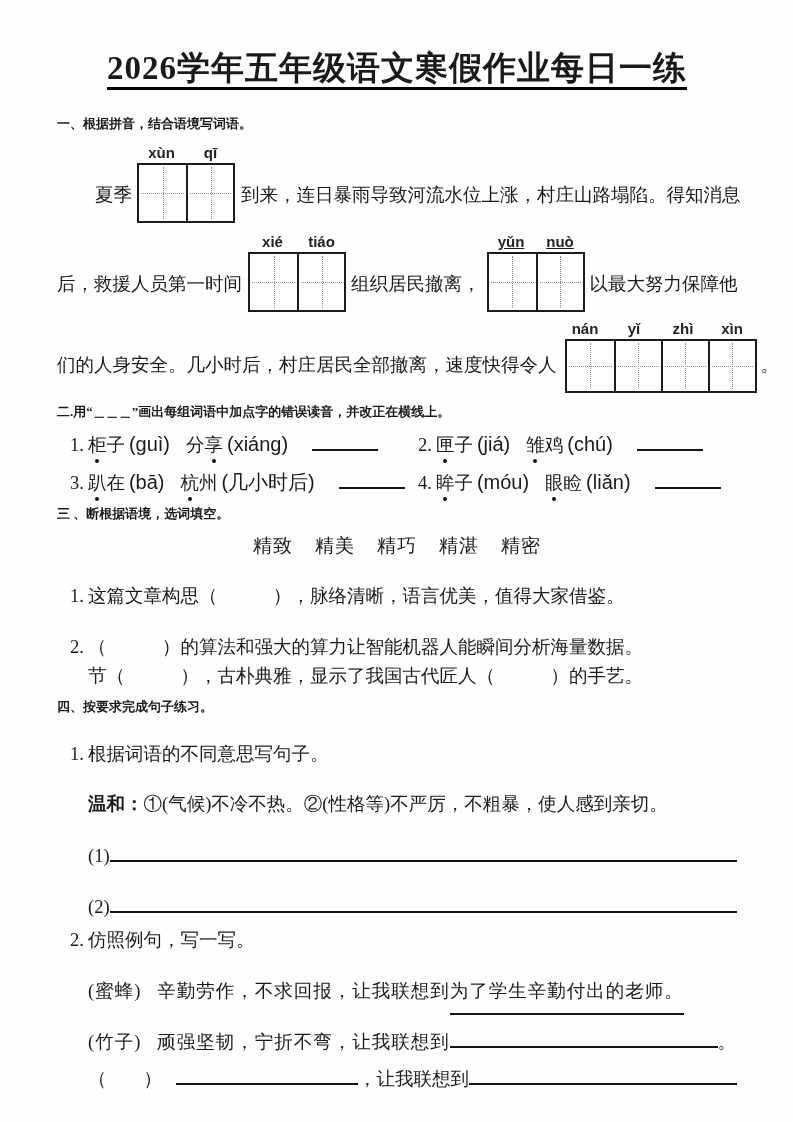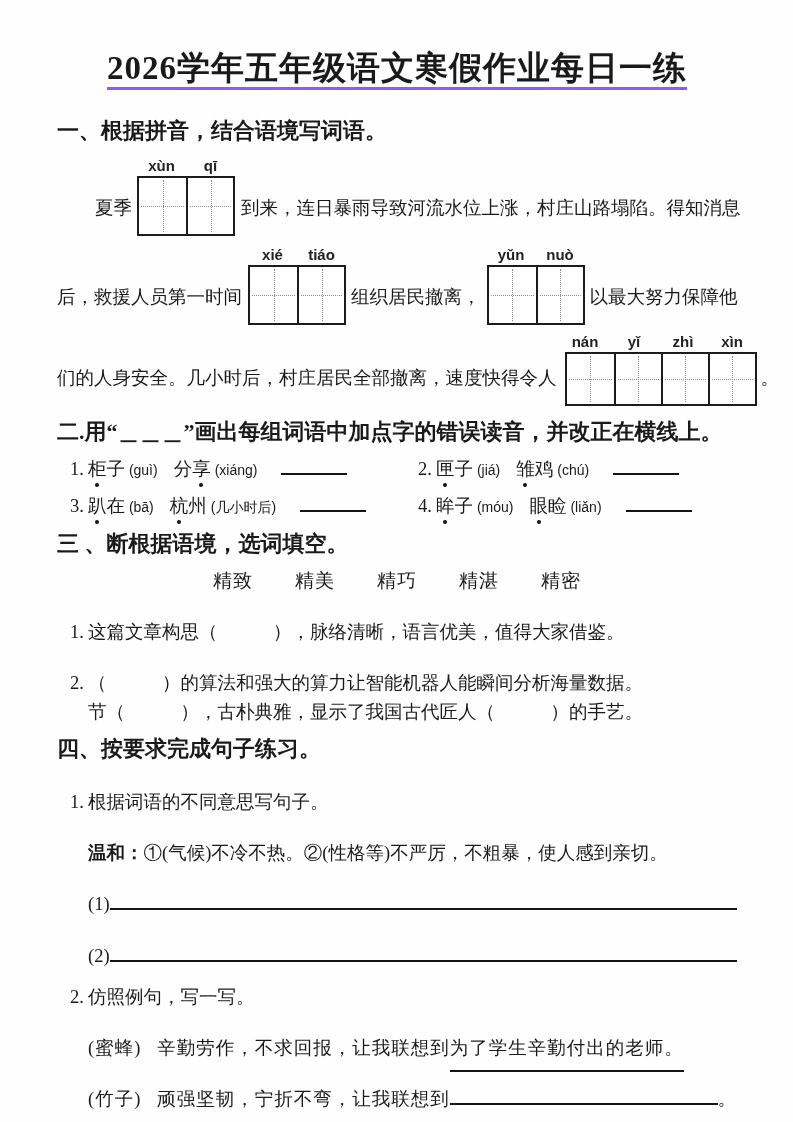--- a/index.html
+++ b/index.html
@@ -7,23 +7,23 @@
   .page {
     position:relative; width:793px; height:1122px; margin:0 auto;
     background:#fefefe; color:#1a1a1a; overflow:hidden;
     font-family:"Liberation Serif","DejaVu Serif",serif;
     font-size:18.5px; line-height:1.45;
   }
   .content { padding:48px 56px 0 57px; }
 
   
   .title { text-align:center; font-weight:bold; font-size:33px; line-height:1.25; letter-spacing:1px; }
-  .title .u-title { border-bottom:3px solid #8b5cf6; padding-bottom:1px; }
+  .title .u-title { border-bottom:3px solid #000000; padding-bottom:1px; }
   .subtitle { text-align:center; font-weight:bold; font-size:25px; line-height:1.3; }
-  .sec-head { font-weight:bold; font-size:22px; margin-top:26px; }
+  .sec-head { font-weight:bold; font-size:13px; margin-top:26px; }
 
   
   .pline { display:flex; align-items:flex-end; white-space:nowrap; }
   .pline .txt { margin-bottom:14px; }
   .pybox { display:flex; flex-direction:column; align-items:flex-end; }
   .pyrow { display:flex; font-family:"Liberation Sans","DejaVu Sans",sans-serif; font-size:15px; line-height:1.4; font-weight:bold; color:#222; }
   .pyrow span { width:49px; text-align:center; }
   .cells { display:flex; border:2px solid #1c1c1c; background:#fff; }
   .cell { width:47px; height:56px; position:relative; }
   .cell.short { height:50px; }
@@ -34,34 +34,34 @@
   
   .indent1 { padding-left:13px; }
   .indent2 { padding-left:31px; }
   .row { margin-top:24px; }
   .blank { display:inline-block; width:66px; height:1.05em; border-bottom:2px solid #141414; vertical-align:baseline; }
   .fill { flex:1; border-bottom:2px solid #141414; height:1.05em; }
   .fline { display:flex; align-items:baseline; }
   .u { border-bottom:2px solid #141414; padding-bottom:12px; }
   .d { position:relative; display:inline-block; }
   .d::after { content:""; position:absolute; width:4px; height:4px; background:#141414; border-radius:50%; left:50%; bottom:-4px; transform:translateX(-50%); }
-  .reading { font-family:"Liberation Sans","DejaVu Sans",sans-serif; font-size:14px; }
+  .reading { font-family:"Liberation Sans","DejaVu Sans",sans-serif; font-size:20px; }
   .kai { letter-spacing:1px; }
   .bold { font-weight:bold; }
   .no { margin-right:4px; }
 
   
   .s2grid { display:grid; grid-template-columns:348px 1fr; row-gap:9px; margin-top:8px; padding-left:13px; }
   .s2item { display:flex; align-items:baseline; }
   .s2item .word { margin-right:4px; }
   .s2item .pair + .pair { margin-left:16px; }
   .s2item .blank { margin-left:24px; }
 
   
-  .bank { display:flex; justify-content:center; gap:42px; margin-top:8px; font-size:19px; }
+  .bank { display:flex; justify-content:center; gap:22px; margin-top:8px; font-size:19px; }
 
   .mt6 { margin-top:6px; } .mt8 { margin-top:8px; }
 </style>
 </head>
 <body>
 
 <div class="page">
   <div class="content">
 
     <div class="title">
@@ -91,21 +91,21 @@
         <span class="pyrow">
           <span>xié</span>
             <span>tiáo</span>
         </span>
         <span class="cells">
           <span class="cell"></span>
             <span class="cell"></span>
         </span>
       </span>
       <span class="txt" style="margin-left:5px;">组织居民撤离，</span>
-      <span class="pybox" style="margin-left:6px;">
+      <span class="pybox" style="margin-left:6px;text-decoration:underline;">
         <span class="pyrow">
           <span>yǔn</span>
             <span>nuò</span>
         </span>
         <span class="cells">
           <span class="cell"></span>
             <span class="cell"></span>
         </span>
       </span>
       <span class="txt" style="margin-left:5px;">以最大努力保障他</span>
@@ -187,21 +187,21 @@
 
     <div class="row indent2 fline">
       <span>(1)</span>
         <span class="fill"></span>
     </div>
     <div class="row indent2 fline">
       <span>(2)</span>
         <span class="fill"></span>
     </div>
 
-    <div class="row indent1" style="margin-top:15px;"><span class="no">2.</span><span>仿照例句，写一写。</span></div>
+    <div class="row indent1" style="margin-top:6px;"><span class="no">2.</span><span>仿照例句，写一写。</span></div>
 
     <div class="row indent2 kai">
       <span>(蜜蜂)</span><span style="display:inline-block;width:16px;"></span><span>辛勤劳作，不求回报，让我联想到</span><span class="u">为了学生辛勤付出的老师。</span>
     </div>
 
     <div class="row indent2 fline kai">
       <span>(竹子)</span>
         <span style="display:inline-block;width:16px;"></span>
         <span>顽强坚韧，宁折不弯，让我联想到</span>
         <span class="fill"></span>

